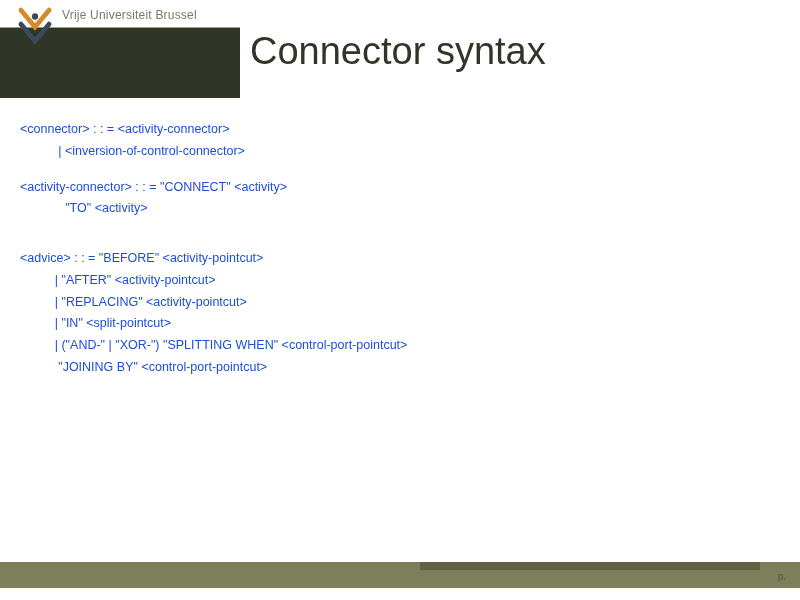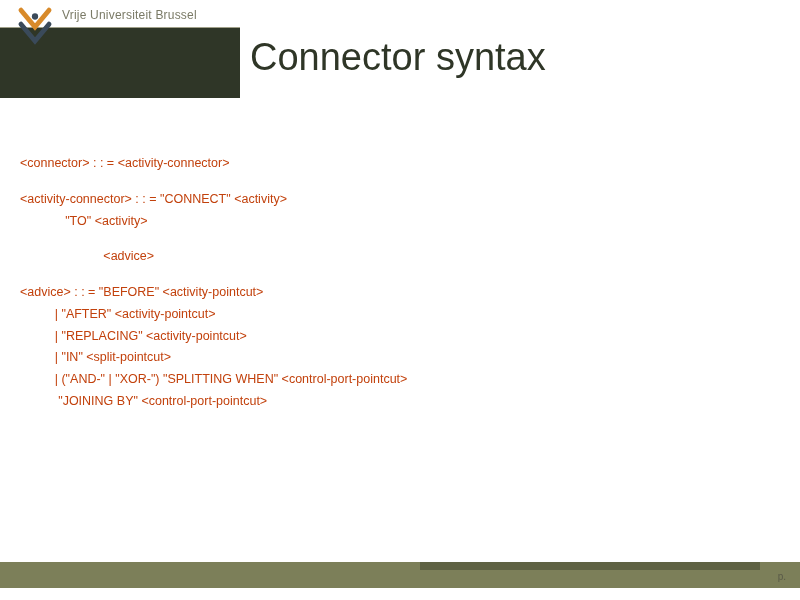--- a/index.html
+++ b/index.html
@@ -51,36 +51,35 @@
   .title-block-right {
     position: absolute;
     top: 28px;
     left: 240px;
     right: 0;
     height: 70px;
     background: #ffffff;
   }
   .slide-title {
     position: absolute;
-    top: 36px;
+    top: 30px;
     left: 250px;
     font-size: 38px;
     color: #2f3627;
     font-weight: normal;
     z-index: 2;
   }
   .content {
     position: absolute;
     top: 120px;
     left: 20px;
     right: 20px;
     font-size: 12.5px;
-    color: #c2410c;
+    color: #1d4ed8;
     line-height: 1.5;
-    margin-top: 34px;
   }
   .line { margin-bottom: 3px; white-space: pre; font-family: Arial, sans-serif; }
   .block-gap { height: 14px; }
   .footer-bar {
     position: absolute;
     bottom: 12px;
     left: 0;
     right: 0;
     height: 26px;
     background: #7c7f59;
@@ -115,25 +114,25 @@
 </div>
 
 <div class="uni-name">Vrije Universiteit Brussel</div>
 
 <div class="title-block"></div>
 <div class="title-block-right"></div>
 <div class="slide-title">Connector syntax</div>
 
 <div class="content">
   <div class="line">&lt;connector&gt; : : = &lt;activity-connector&gt;</div>
+  <div class="line">           | &lt;inversion-of-control-connector&gt;</div>
   <div class="block-gap"></div>
   <div class="line">&lt;activity-connector&gt; : : = "CONNECT" &lt;activity&gt;</div>
   <div class="line">             "TO" &lt;activity&gt;</div>
   <div class="block-gap"></div>
-  <div class="line">                        &lt;advice&gt;</div>
   <div class="block-gap"></div>
   <div class="line">&lt;advice&gt; : : = "BEFORE" &lt;activity-pointcut&gt;</div>
   <div class="line">          | "AFTER" &lt;activity-pointcut&gt;</div>
   <div class="line">          | "REPLACING" &lt;activity-pointcut&gt;</div>
   <div class="line">          | "IN" &lt;split-pointcut&gt;</div>
   <div class="line">          | ("AND-" | "XOR-") "SPLITTING WHEN" &lt;control-port-pointcut&gt;</div>
   <div class="line">           "JOINING BY" &lt;control-port-pointcut&gt;</div>
 </div>
 
 <div class="footer-bar">

